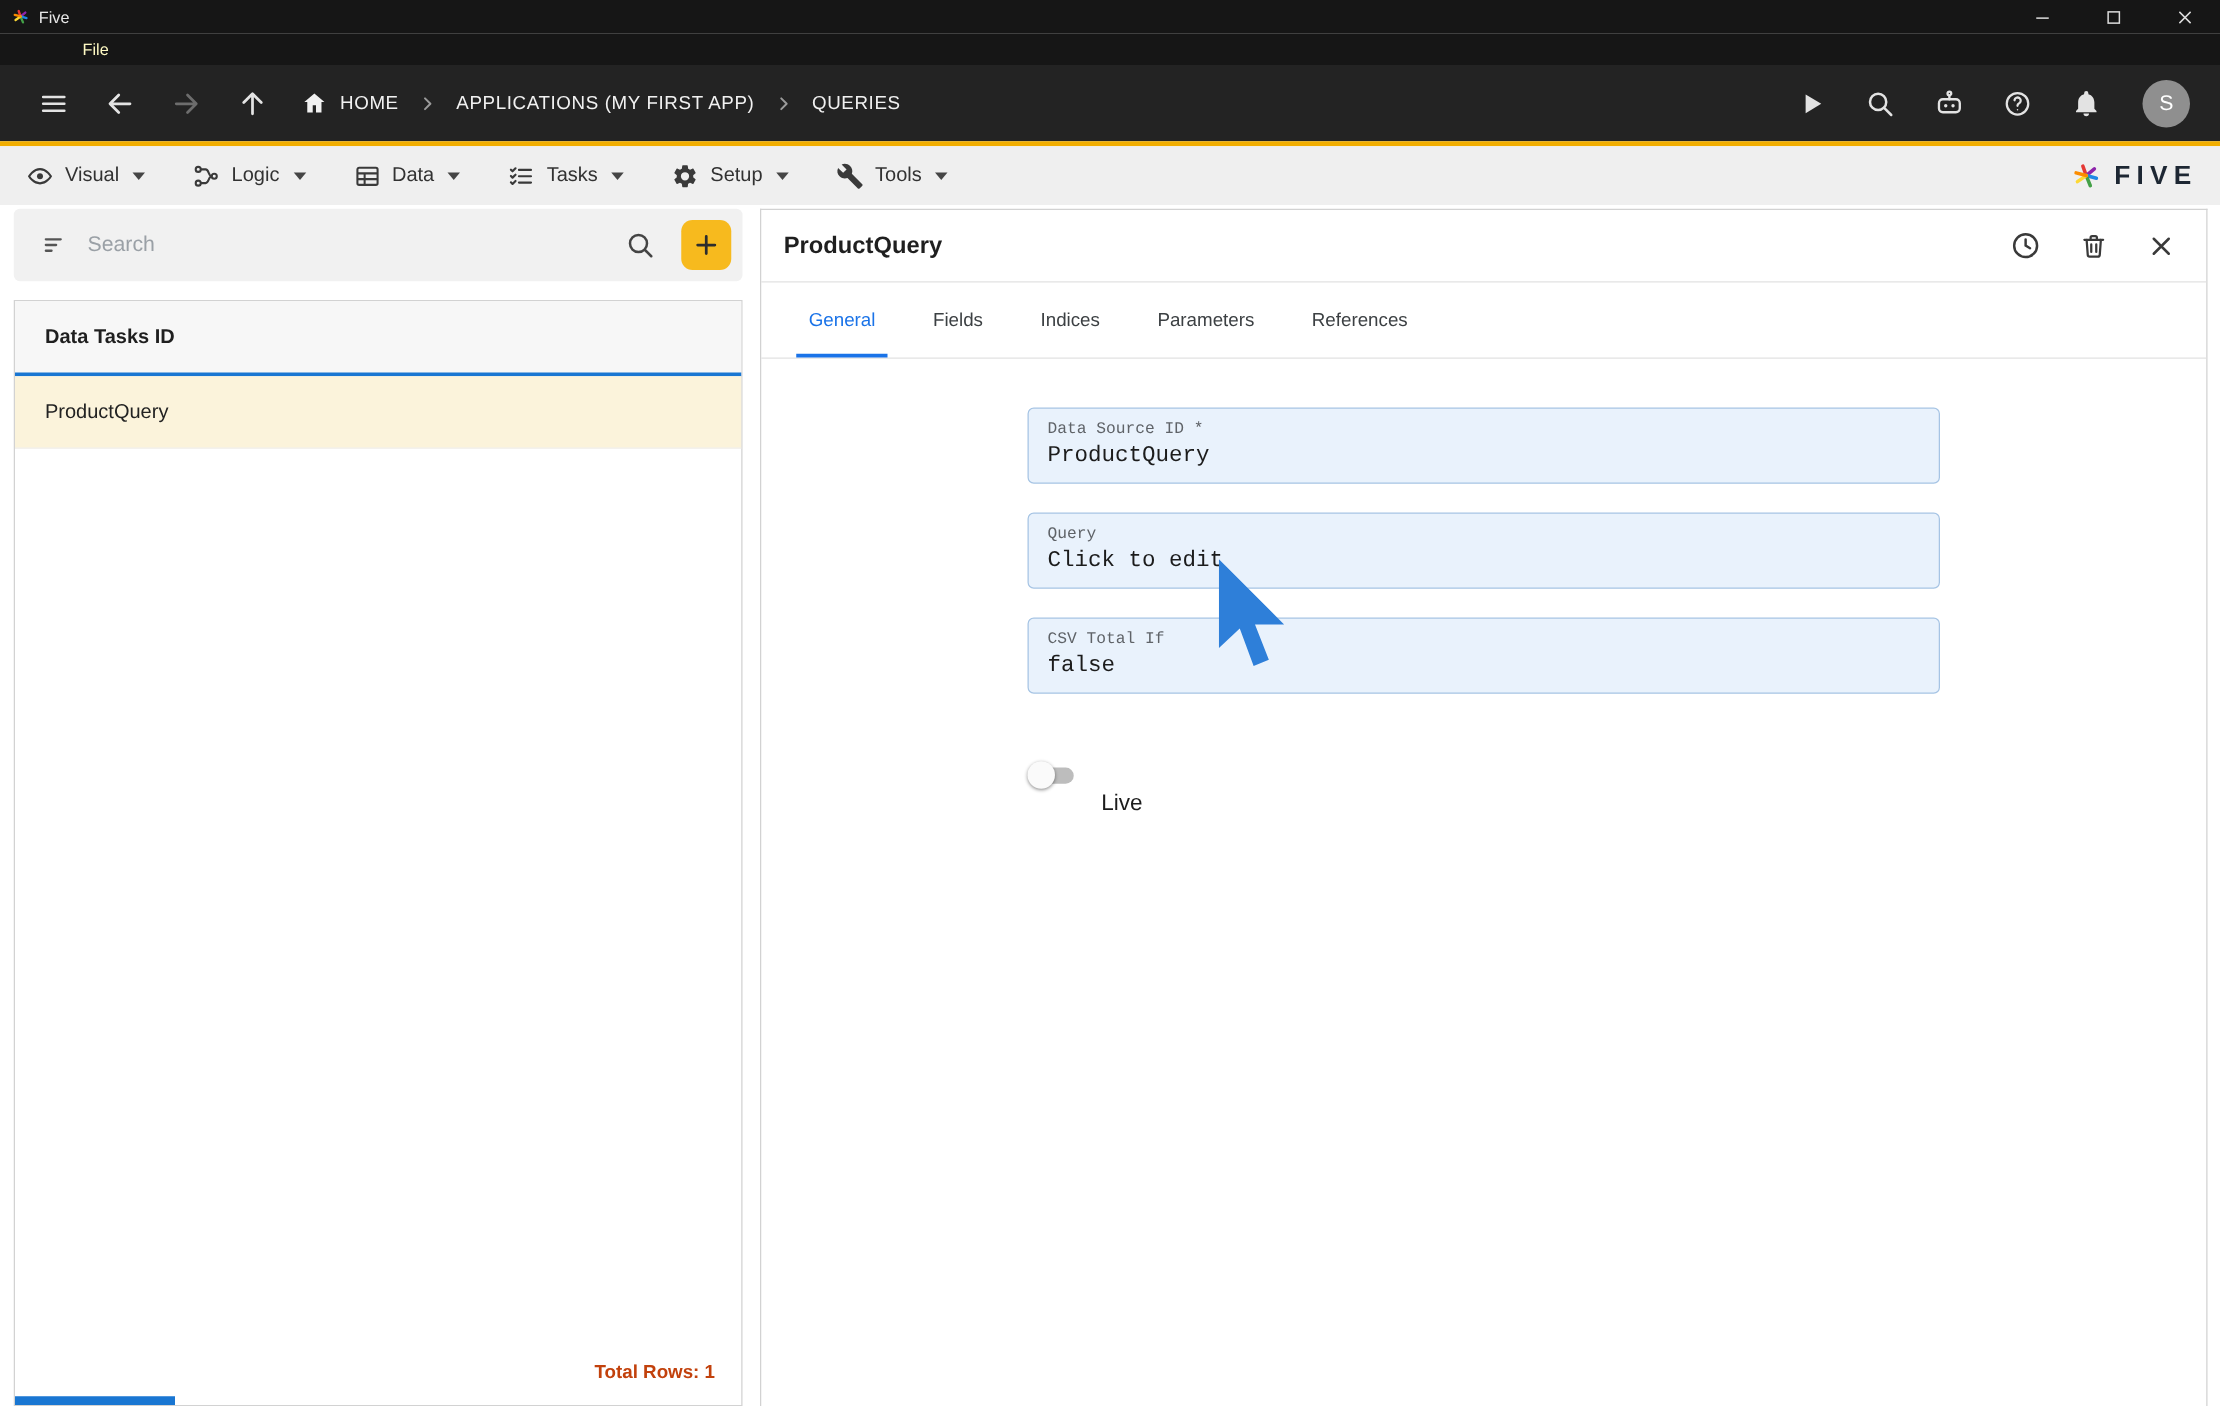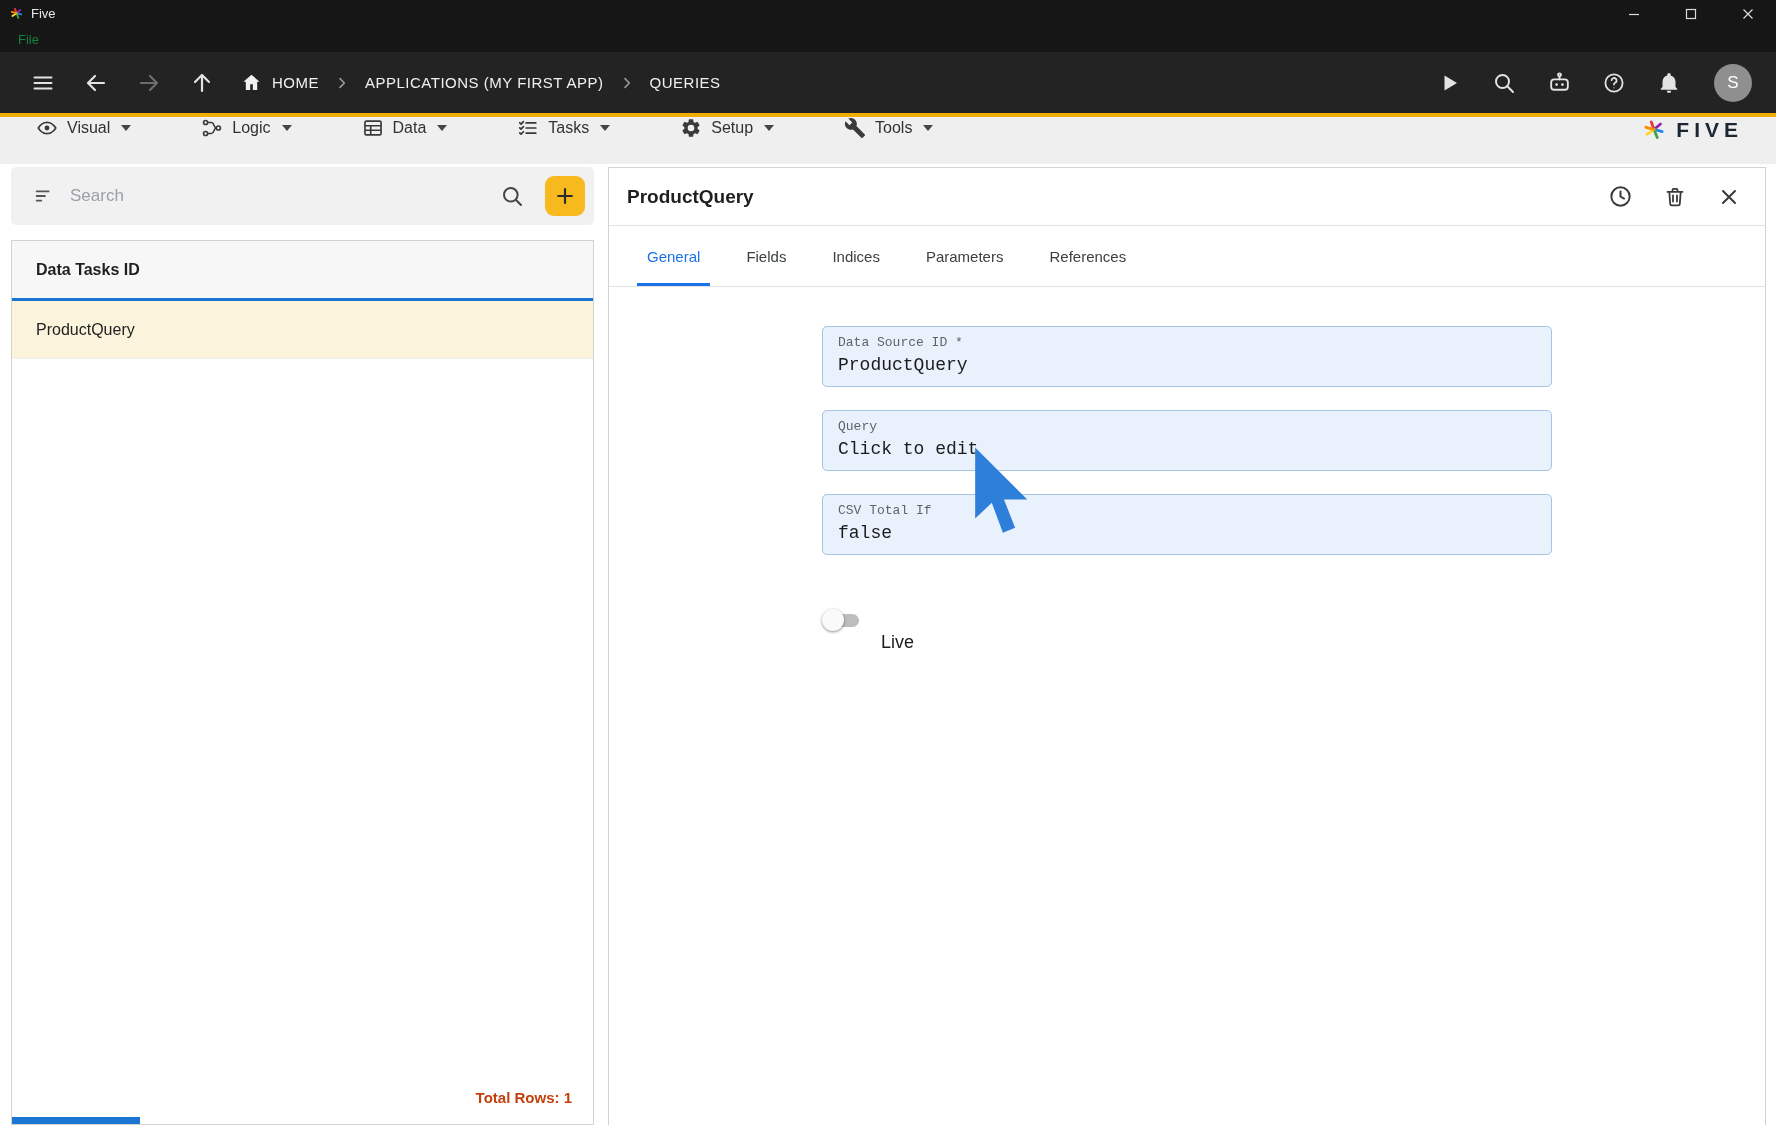--- a/index.html
+++ b/index.html
@@ -8,38 +8,38 @@
   .app { position:relative; width:1776px; height:1125px; background:#ffffff; overflow:hidden; }
 
   
   .titlebar { position:absolute; top:0; left:0; right:0; height:27px; background:#161616; display:flex; align-items:center; color:#e8e8e8; }
   .app-id { display:flex; align-items:center; gap:7px; padding-left:9px; font-size:13px; }
   .win-controls { margin-left:auto; display:flex; height:100%; }
   .win-btn { width:57px; height:100%; display:flex; align-items:center; justify-content:center; color:#dcdcdc; }
 
   
   .menubar { position:absolute; top:27px; left:0; right:0; height:25px; background:#161616; display:flex; align-items:center; padding-left:12px; }
-  .menu-item { font-size:13px; color:#15803d; padding:2px 6px; }
+  .menu-item { font-size:13px; color:#fef9c3; padding:2px 6px;margin-left:48px; }
 
   
   .navbar { position:absolute; top:52px; left:0; right:0; height:61px; background:#232323; display:flex; align-items:center; padding:0 24px 0 30px; color:#ececec; }
   .nav-icons-left { display:flex; align-items:center; gap:27px; }
   .icon-btn { width:26px; height:26px; display:flex; align-items:center; justify-content:center; color:#e3e3e3; }
   .icon-btn.disabled { color:#6d6d6d; }
   .breadcrumb { display:flex; align-items:center; gap:15px; margin-left:26px; font-size:15px; letter-spacing:.5px; }
   .crumb { display:flex; align-items:center; gap:10px; color:#f1f1f1; font-weight:500; }
   .crumb-sep { color:#9a9a9a; display:flex; align-items:center; }
   .nav-right { margin-left:auto; display:flex; align-items:center; gap:29px; }
   .avatar { width:38px; height:38px; border-radius:50%; background:#8f8f8f; color:#ffffff; display:flex; align-items:center; justify-content:center; font-size:17px; margin-left:3px; }
 
   
   .accentbar { position:absolute; top:113px; left:0; right:0; height:4px; background:#F2AE00; }
 
   
-  .toolbar { position:absolute; top:117px; left:0; right:0; height:47px; background:#efefef; display:flex; align-items:flex-start; padding:0 23px; color:#333333;gap:32px; }
+  .toolbar { position:absolute; top:117px; left:0; right:0; height:47px; background:#efefef; display:flex; align-items:center; padding:0 8px; color:#333333; }
   .tool-item { display:flex; align-items:center; gap:9px; padding:0 25px 0 13px; font-size:16px; font-weight:500; color:#323232; }
   .tool-item svg { color:#3a3a3a; }
   .caret { width:0; height:0; border-left:5px solid transparent; border-right:5px solid transparent; border-top:6px solid #454545; margin-left:2px; }
   .brand { margin-left:auto; display:flex; align-items:center; gap:9px; padding-right:10px; }
   .brand-text { font-size:21px; font-weight:700; letter-spacing:5px; color:#1d2733; }
 
   
   .left-panel { position:absolute; left:11px; top:167px; width:583px; bottom:0; display:flex; flex-direction:column; }
   .search-bar { height:58px; flex:none; background:#f1f1f1; border-radius:5px; display:flex; align-items:center; padding:0 9px 0 22px; gap:15px; }
   .filter-wrap { color:#555555; display:flex; }

